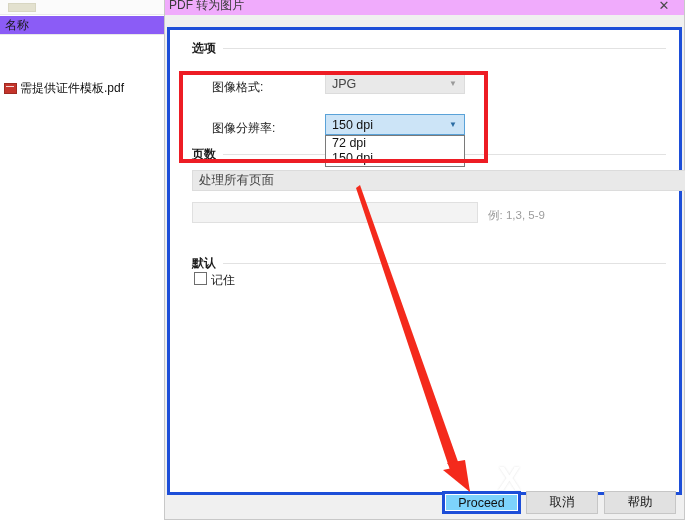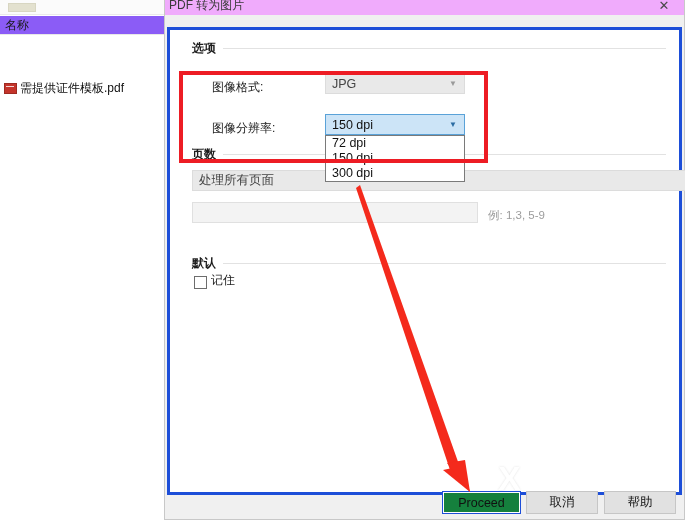--- a/index.html
+++ b/index.html
@@ -220,21 +220,21 @@
     position: absolute;
     font-size: 11.5px;
     color: #9c9c9c;
     white-space: nowrap;
   }
 
   
   .checkrow {
     position: absolute;
     display: flex;
-    align-items: flex-end;
+    align-items: flex-start;
     font-family: Liberation Serif, serif;
   }
   .checkbox-box {
     width: 11px; height: 11px;
     border: 1px solid #6d6d6d;
     background: #fff;
     margin-right: 4px;
     flex: 0 0 auto;
   }
   .checkrow .cb-label {
@@ -258,22 +258,22 @@
     background: #e1e1e1;
     border: 1px solid #c6c6c6;
     box-sizing: border-box;
     display: flex;
     align-items: center;
     justify-content: center;
     font-size: 12.5px;
     color: #111;
   }
   .btn.primary {
-    background: #15803d;
-    border: 1px solid #1d4ed8;
+    background: #7dd3fc;
+    border: 3px solid #1d4ed8;
     box-shadow: inset 0 0 0 1px #ffffff;
   }
 
   
   #red-box {
     position: absolute;
     left: 179px; top: 71px;
     width: 309px; height: 92px;
     border: 4px solid #ed1c24;
     box-sizing: border-box;
@@ -359,21 +359,20 @@
     <span class="field-label" style="left:22px; top:90px;">图像分辨率:</span>
 
     <div class="combo open" style="left:155px; top:84px; width:140px;">
       <span>150 dpi</span>
       <span class="arrow">▼</span>
     </div>
 
     <div id="dpi-list" style="left:155px; top:105px; width:140px;">
       <div class="opt">72 dpi</div>
       <div class="opt">150 dpi</div>
-      <div class="opt">300 dpi</div>
     </div>
 
     <div class="group-head" style="left:22px; top:116px; width:474px;">
       <span class="gh-text">页数</span>
       <span class="gh-rule"></span>
     </div>
 
     <div class="combo disabled" style="left:22px; top:140px; width:512px;">
       <span>处理所有页面</span>
       <span class="arrow">▼</span>

